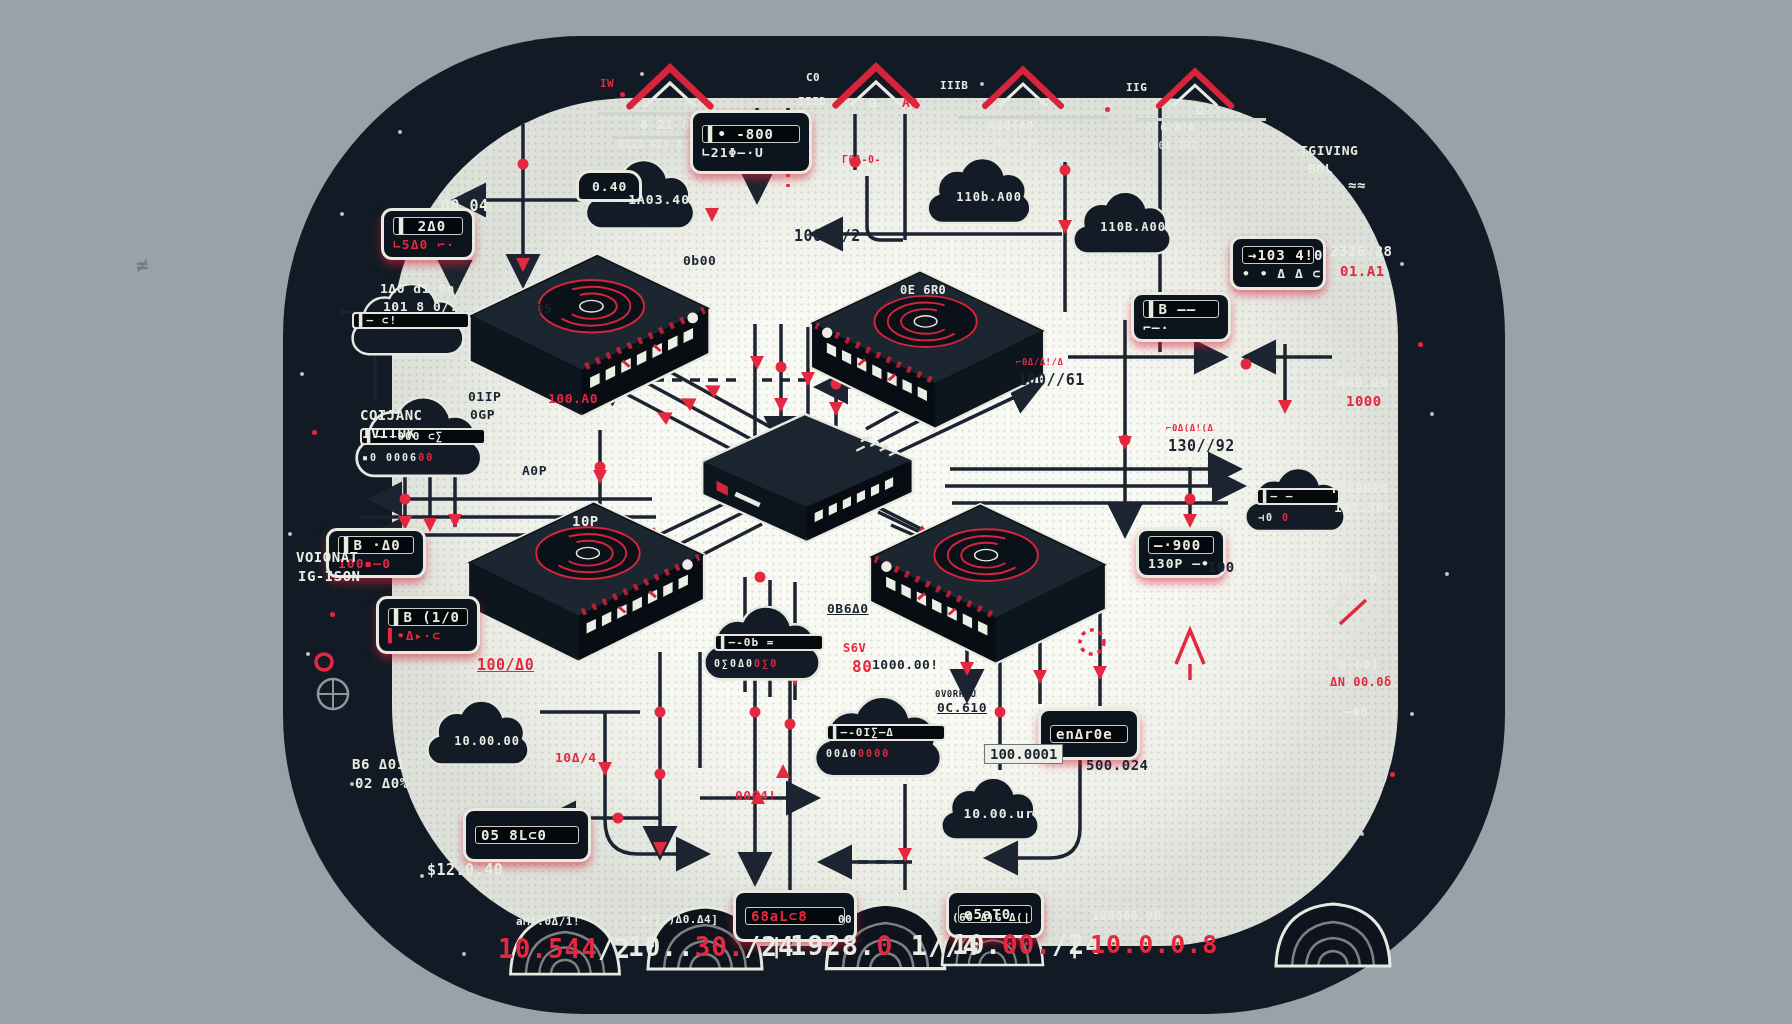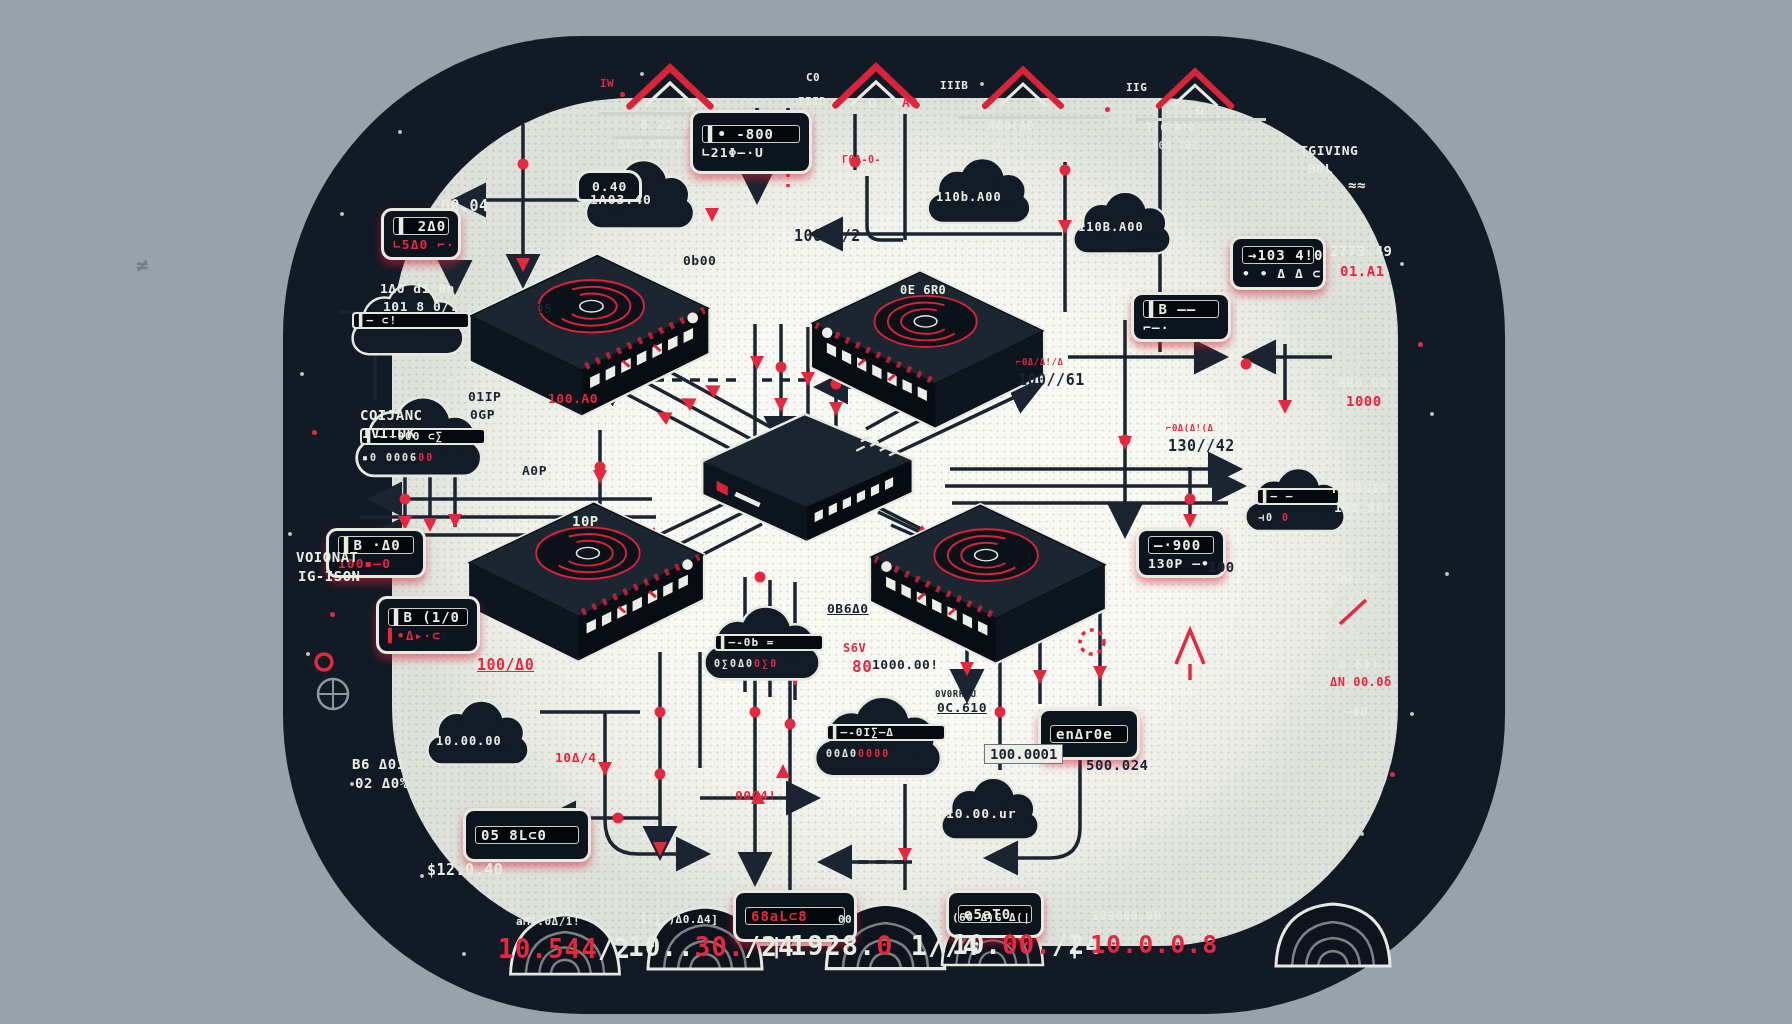--- a/index.html
+++ b/index.html
@@ -21,21 +21,21 @@
   .bl1{display:block;font-weight:bold;font-size:14px;color:#e9ece3;background:#04070b;
        border:1.5px solid #c9cdc5;border-radius:3px;padding:0 5px;letter-spacing:1px;white-space:pre;}
   .bl2{display:block;font-weight:bold;font-size:13px;color:#e9ece3;letter-spacing:1px;white-space:pre;}
   .bl2.red,.bl1.red{color:#e42840;}
   .tab{border-radius:14px 14px 6px 6px;box-shadow:none;padding:2px 8px;}
   .tab .bl1{background:none;border:none;font-size:13px;}
   .mb{position:absolute;background:#06090d;border:2px solid #e4e7de;border-radius:4px;
       color:#e6e9e0;font-weight:bold;font-size:11px;padding:0 5px;letter-spacing:1px;white-space:pre;}
   .mbp{position:absolute;font-weight:bold;font-size:10px;letter-spacing:2px;white-space:pre;color:#e6e9e0;}
   .mbp .pr{color:#e42840;}
-  .cl{position:absolute;font-weight:bold;color:#e9ece3;letter-spacing:1px;text-align:left;white-space:pre;}
+  .cl{position:absolute;font-weight:bold;color:#e9ece3;letter-spacing:1px;text-align:right;white-space:pre;}
   .pdot{position:absolute;width:4px;height:4px;border-radius:50%;background:#dfe4dd;opacity:.85;}
   .rdot2{position:absolute;width:5px;height:5px;border-radius:50%;background:#e42840;}
   .line{position:absolute;background:#cfd5cd;height:3px;}
   .bigrow{position:absolute;font-weight:bold;font-size:26px;letter-spacing:1px;white-space:pre;}
   .lightbox{position:absolute;background:#eef0e8;border:1px solid #6b7682;padding:1px 5px;
             font-weight:bold;font-size:14px;color:#1b2430;}
 </style>
 </head>
 <body>
 
@@ -342,21 +342,21 @@
   <div class="t w" style="left:1126px;top:70px;font-size:11px">IIG</div>
   <div class="t w" style="left:1196px;top:92px;font-size:13px">O</div>
   <div class="line" style="left:1136px;top:106px;width:130px"></div>
   <div class="t w" style="left:1146px;top:110px;font-size:11px">T!G.A!0</div>
   <div class="t w" style="left:1152px;top:128px;font-size:10px;opacity:.85">100 T0T</div>
 
   <div class="badge" style="left:690px;top:98px;width:122px;height:64px">
     <span class="bl1">▌• -800</span>
     <span class="bl2">∟21Φ—·U</span>
   </div>
-  <div class="badge" style="left:381px;top:196px;width:80px;height:52px">
+  <div class="badge" style="left:381px;top:196px;width:94px;height:52px">
     <span class="bl1">▌ 2Δ0</span>
     <span class="bl2 red">∟5Δ0 ⌐·</span>
   </div>
   <div class="badge" style="left:1230px;top:224px;width:96px;height:54px">
     <span class="bl1">→103 4!0</span>
     <span class="bl2">• • Δ Δ ⊂</span>
   </div>
   <div class="badge" style="left:1131px;top:280px;width:100px;height:50px">
     <span class="bl1">▌B ——</span>
     <span class="bl2">⌐—·</span>
@@ -430,23 +430,23 @@
   <div class="t r" style="left:852px;top:646px;font-size:16px">80</div>
   <div class="t d u" style="left:827px;top:590px;font-size:13px">0B6Δ0</div>
   <div class="t d" style="left:872px;top:646px;font-size:13px">1000.00!</div>
   <div class="t d" style="left:935px;top:678px;font-size:9px">0V0RH0U</div>
   <div class="t d u" style="left:937px;top:689px;font-size:13px">0C.610</div>
   <div class="lightbox" style="left:984px;top:732px">100.0001</div>
   <div class="t r" style="left:735px;top:777px;font-size:13px">0004!</div>
   <div class="t r" style="left:555px;top:739px;font-size:13px">10Δ/4</div>
   <div class="t d" style="left:1018px;top:360px;font-size:15px">100//61</div>
   <div class="t r" style="left:1016px;top:346px;font-size:9px">⌐0Δ/Δ!/Δ</div>
-  <div class="t d" style="left:1168px;top:426px;font-size:15px">130//42</div>
+  <div class="t d" style="left:1168px;top:426px;font-size:15px">130//92</div>
   <div class="t r" style="left:1166px;top:412px;font-size:9px">⌐0Δ(Δ!(Δ</div>
-  <div class="t w" style="left:1330px;top:232px;font-size:14px">2773.49</div>
+  <div class="t w" style="left:1330px;top:232px;font-size:14px">2326.28</div>
   <div class="t r" style="left:1340px;top:252px;font-size:14px">01.A1</div>
   <div class="t w" style="left:1338px;top:364px;font-size:13px">AR0.00</div>
   <div class="t r" style="left:1346px;top:382px;font-size:14px">1000</div>
   <div class="t w" style="left:1330px;top:470px;font-size:13px">TORBNIG</div>
   <div class="t w" style="left:1334px;top:489px;font-size:13px">101.90L</div>
   <div class="t w" style="left:1336px;top:560px;font-size:13px">00. 0,</div>
   <div class="t w" style="left:1338px;top:646px;font-size:13px">0 6Φ)</div>
   <div class="t r" style="left:1330px;top:664px;font-size:12px">ΔN 00.0δ</div>
   <div class="t w" style="left:1345px;top:694px;font-size:12px">—Φ0</div>
   <div class="t d" style="left:1086px;top:746px;font-size:14px">500.024</div>

